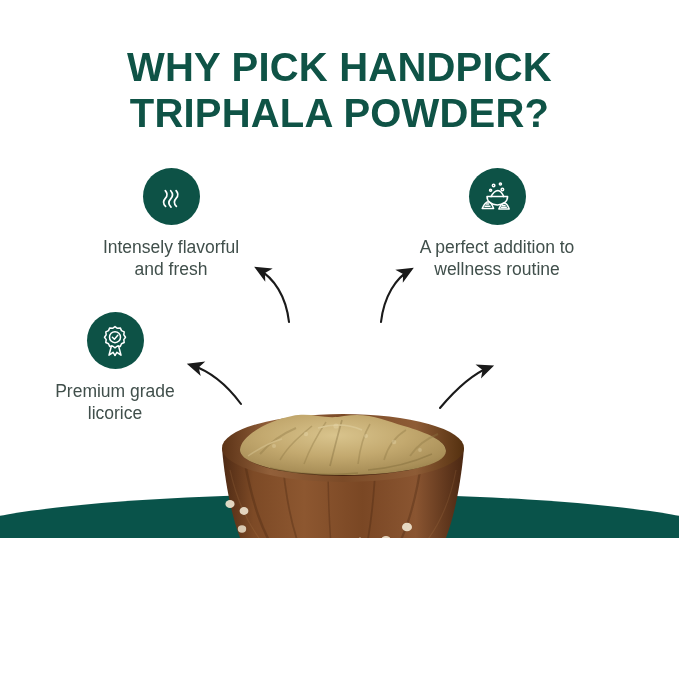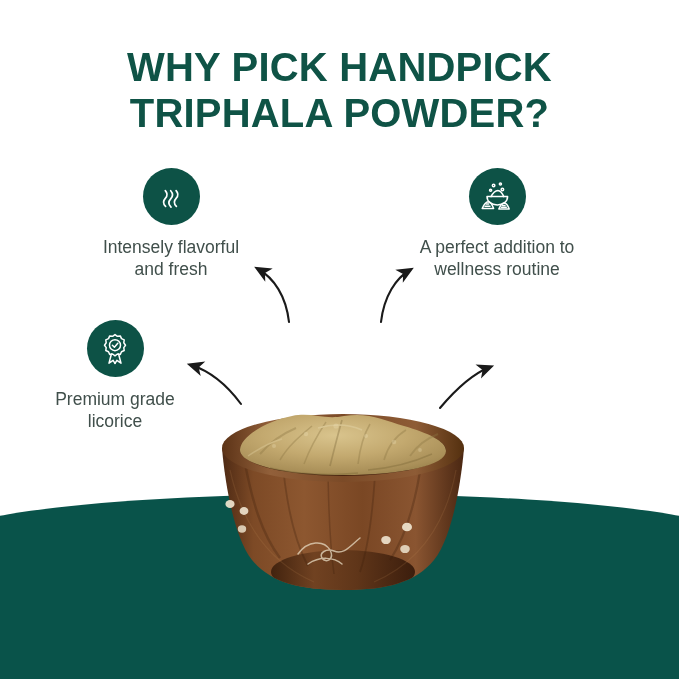--- a/index.html
+++ b/index.html
@@ -7,21 +7,21 @@
     margin: 0;
     padding: 0;
     background: #ffffff;
   }
   body {
     font-family: "Liberation Sans", sans-serif;
   }
   #infographic {
     position: relative;
     width: 679px;
-    height: 679px;
+    height: 538px;
     background: #ffffff;
     overflow: hidden;
   }
 
   
   .table-surface {
     position: absolute;
     left: -60px;
     top: 494px;
     width: 799px;
@@ -68,21 +68,21 @@
   .feature .label {
     margin-top: 11px;
     font-size: 17.5px;
     line-height: 1.28;
     color: #404f4b;
     white-space: pre-line;
   }
 
   .feature.f1 { left: 66px;  top: 168px; }
   .feature.f2 { left: 392px; top: 168px; }
-  .feature.f3 { left: 10px;  top: 320px; }
+  .feature.f3 { left: 10px;  top: 312px; }
   .feature.f4 { left: 461px; top: 310px; }
 
   
   .arrows {
     position: absolute;
     left: 0; top: 0;
     width: 679px;
     height: 679px;
     pointer-events: none;
   }

